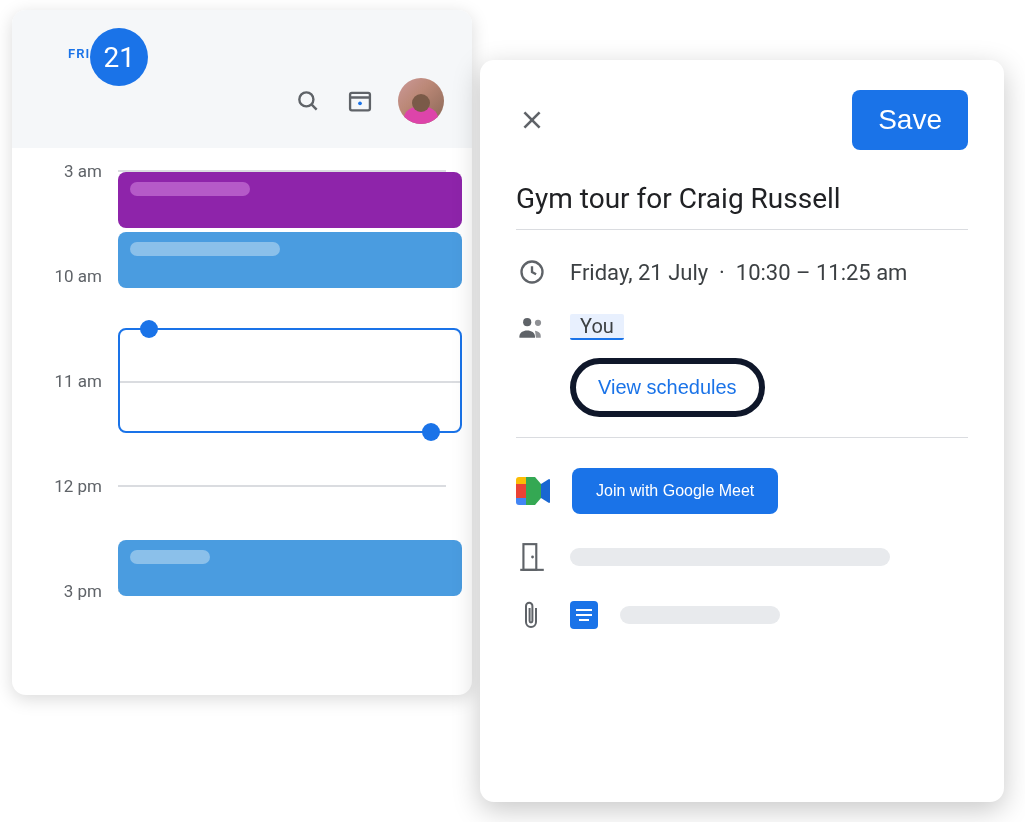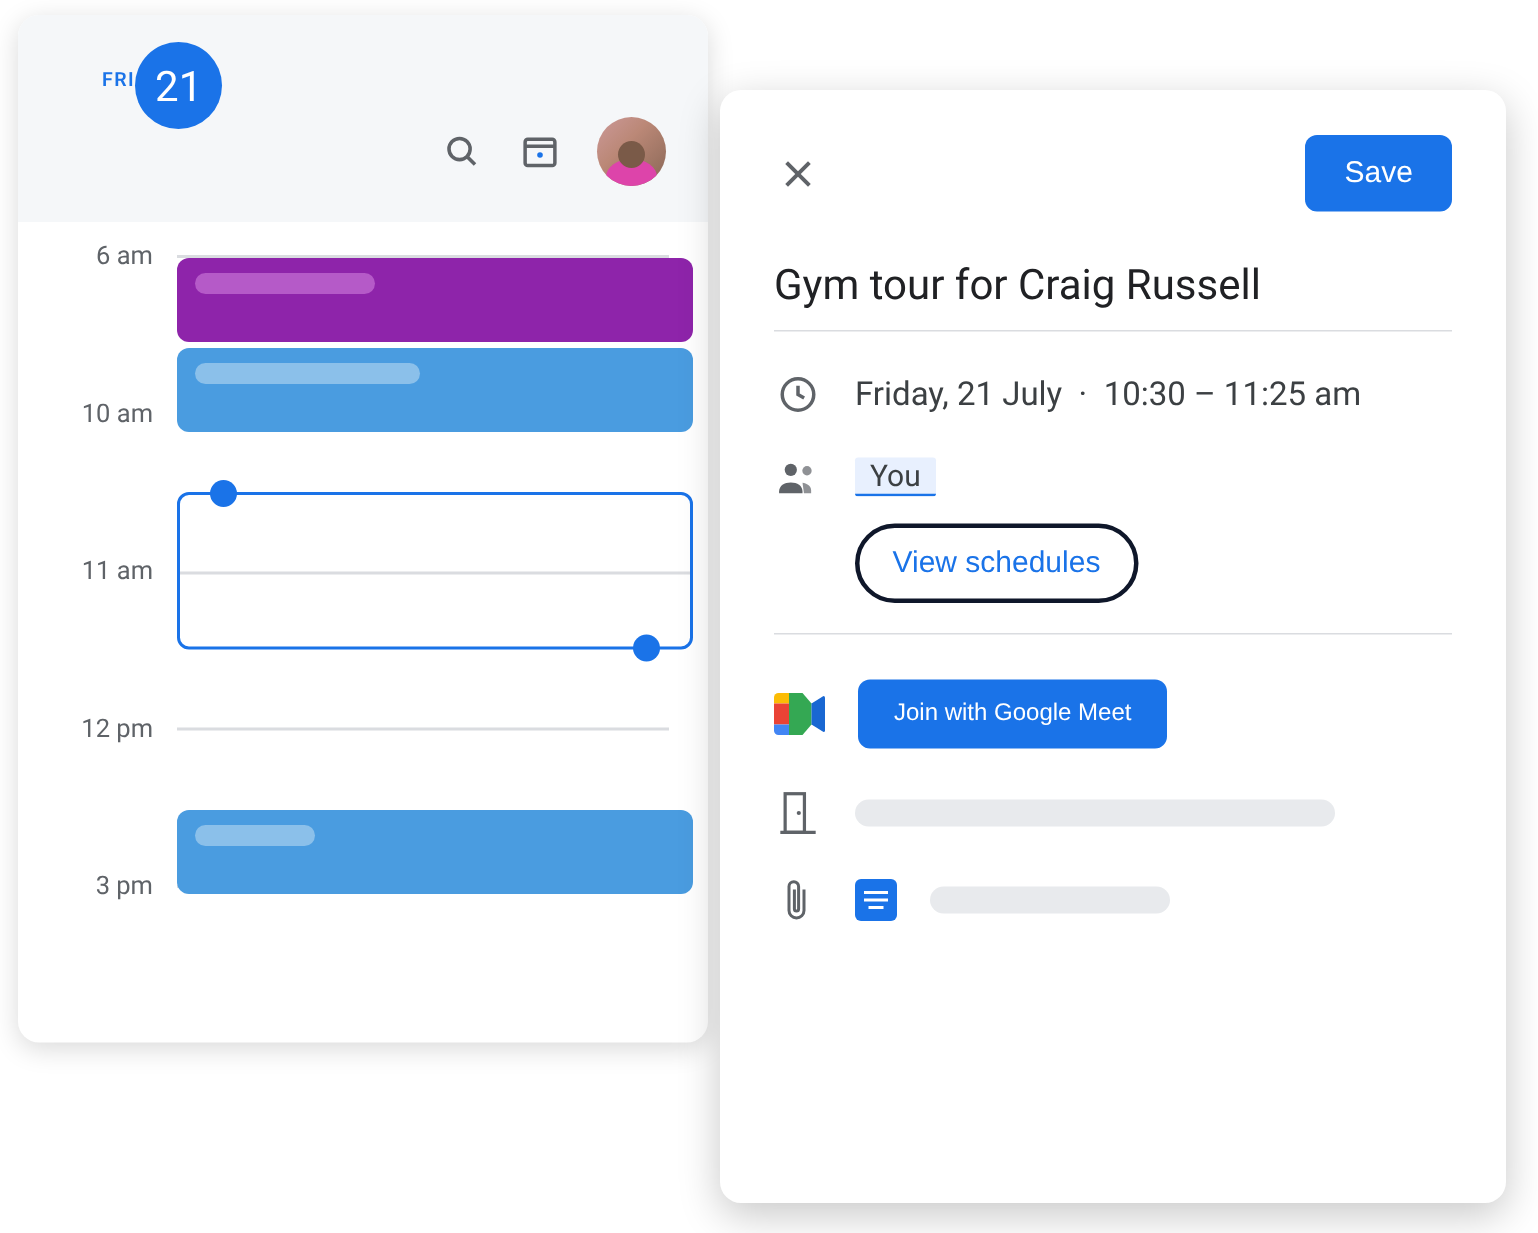--- a/index.html
+++ b/index.html
@@ -188,21 +188,21 @@
   color:#5f6368;
   cursor:pointer;
   display:flex; align-items:center; justify-content:center;
 }
 .save-btn {
   background:#1a73e8;
   color:#fff;
   border:none;
   border-radius:8px;
   padding: 14px 26px;
-  font-size: 20px;
+  font-size: 28px;
   font-weight:500;
   cursor:pointer;
 }
 .title-field {
   font-size: 28px;
   color:#202124;
   padding-bottom: 14px;
   border-bottom: 1px solid #dadce0;
   margin-bottom: 28px;
 }
@@ -221,21 +221,21 @@
 .dt-text { font-size: 22px; color:#3c4043; }
 .guest-chip {
   background:#e8f0fe;
   border-bottom:2px solid #1a73e8;
   padding: 0 10px;
   font-size: 20px;
   color:#3c4043;
   border-radius:2px;
 }
 .schedules-btn {
-  border:3px solid #0f172a;
+  border:6px solid #0f172a;
   background:#fff;
   color:#1a73e8;
   font-size: 20px;
   padding: 12px 22px;
   border-radius: 999px;
   margin-left: 54px;
   cursor:pointer;
 }
 .divider {
   height:1px;
@@ -302,21 +302,21 @@
             <line x1="3.5" y1="9" x2="20.5" y2="9"></line>
             <circle cx="12" cy="14" r="1.6" fill="#1a73e8" stroke="none"></circle>
           </svg>
       </div>
       <div class="avatar"></div>
     </div>
   </div>
 
   <div class="time-grid">
     <div class="hour-row" style="top:0">
-      <div class="hour-label">6 am</div>
+      <div class="hour-label">3 am</div>
       <div class="hour-line"></div>
     </div>
     <div class="hour-row">
       <div class="hour-label">10 am</div>
       <div class="hour-line"></div>
     </div>
     <div class="hour-row">
       <div class="hour-label">11 am</div>
       <div class="hour-line"></div>
     </div>

